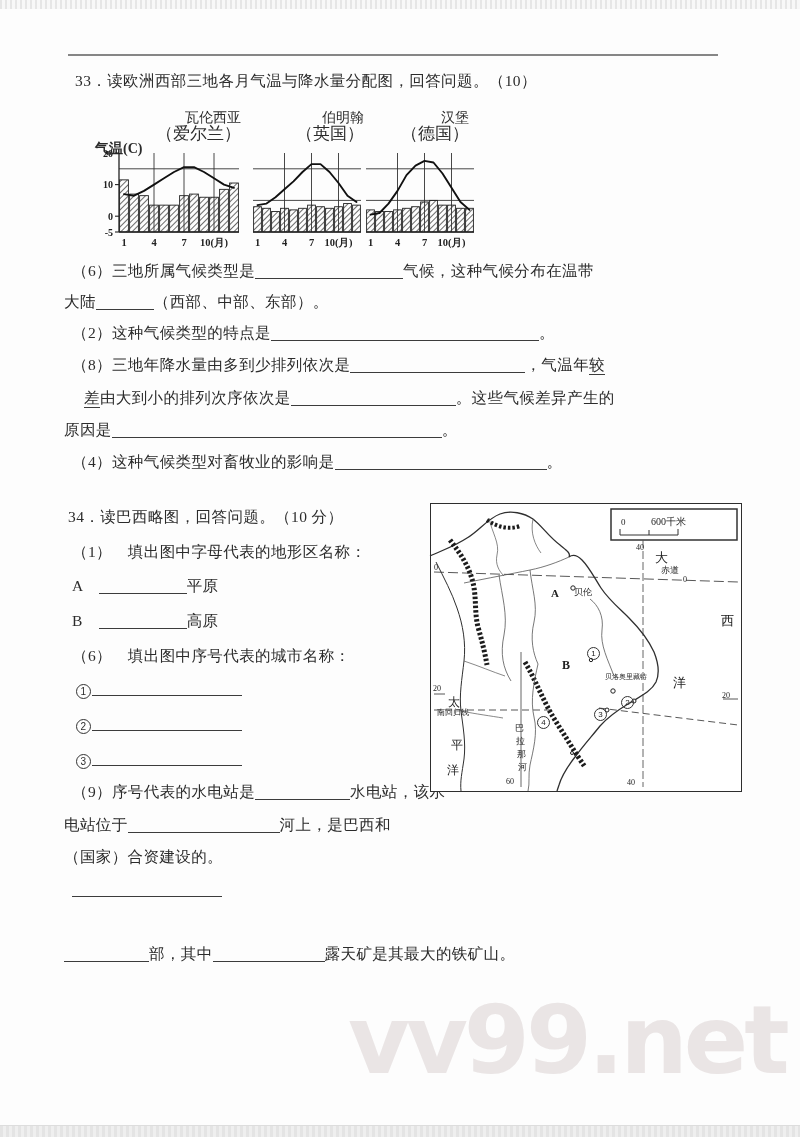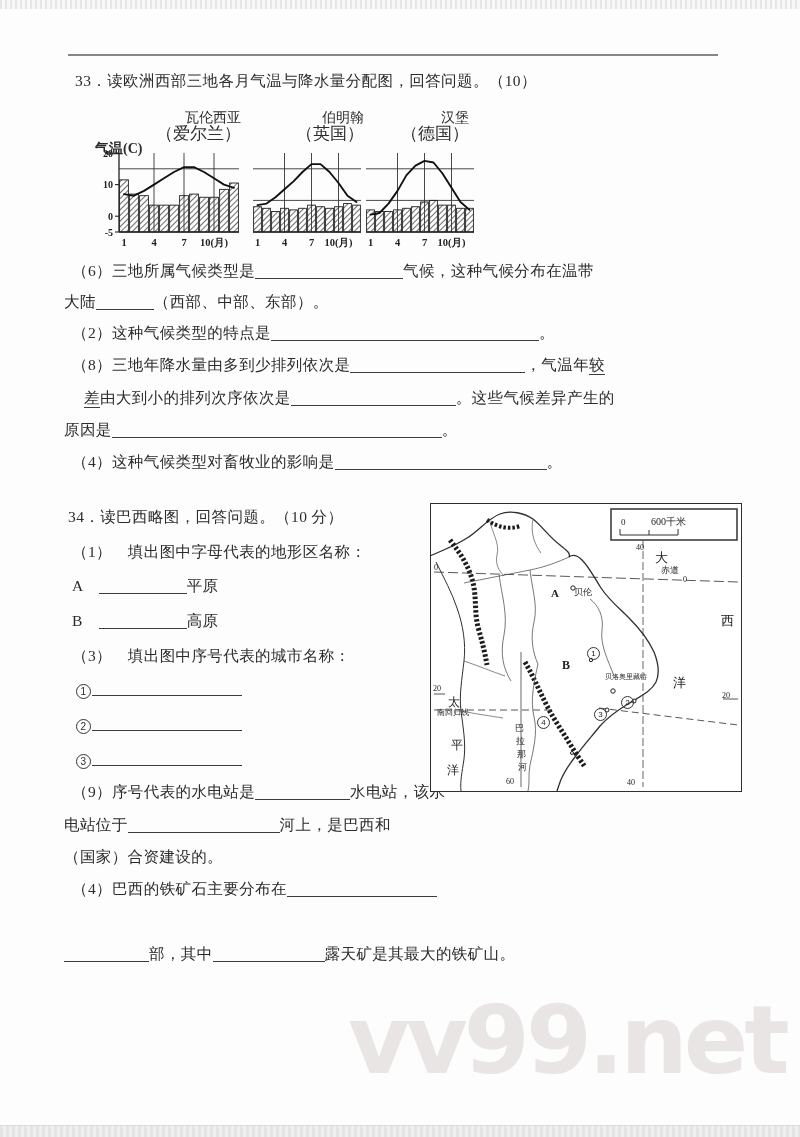--- a/index.html
+++ b/index.html
@@ -48,28 +48,28 @@
     <div class="doc-line" style="left: 64px; top: 291px;"><span>大陆</span><span class="blank" style="width: 58px;"></span><span>（西部、中部、东部）。</span></div>
     <div class="doc-line" style="left: 72px; top: 322px;"><span>（2）这种气候类型的特点是</span><span class="blank" style="width: 268px;"></span><span>。</span></div>
     <div class="doc-line" style="left: 72px; top: 354px;"><span>（8）三地年降水量由多到少排列依次是</span><span class="blank" style="width: 175px;"></span><span>，气温年</span><span class="uline">较</span></div>
     <div class="doc-line" style="left: 64px; top: 387px; margin-left: 20px;"><span class="uline">差</span><span>由大到小的排列次序依次是</span><span class="blank" style="width: 165px;"></span><span>。这些气候差异产生的</span></div>
     <div class="doc-line" style="left: 64px; top: 419px; text-align: right;"><span>原因是</span><span class="blank" style="width: 330px;"></span><span>。</span></div>
     <div class="doc-line" style="left: 72px; top: 451px; text-align: center;"><span>（4）这种气候类型对畜牧业的影响是</span><span class="blank" style="width: 212px;"></span><span>。</span></div>
     <div class="doc-line" style="left: 68px; top: 506px;"><span>34．读巴西略图，回答问题。（10 分）</span></div>
     <div class="doc-line" style="left: 72px; top: 541px;"><span>（1）　填出图中字母代表的地形区名称：</span></div>
     <div class="doc-line" style="left: 72px; top: 575px; text-align: right;"><span>A　</span><span class="blank" style="width: 88px;"></span><span>平原</span></div>
     <div class="doc-line" style="left: 72px; top: 610px;"><span>B　</span><span class="blank" style="width: 88px;"></span><span>高原</span></div>
-    <div class="doc-line" style="left: 72px; top: 645px;"><span>（3）　填出图中序号代表的城市名称：</span></div>
+    <div class="doc-line" style="left: 72px; top: 645px;"><span>（6）　填出图中序号代表的城市名称：</span></div>
     <div class="doc-line" style="left: 76px; top: 677px;"><span class="circled">1</span><span class="blank" style="width: 150px;"></span></div>
     <div class="doc-line" style="left: 76px; top: 712px;"><span class="circled">2</span><span class="blank" style="width: 150px;"></span></div>
     <div class="doc-line" style="left: 76px; top: 747px;"><span class="circled">3</span><span class="blank" style="width: 150px;"></span></div>
     <div class="doc-line" style="left: 72px; top: 781px;"><span>（9）序号代表的水电站是</span><span class="blank" style="width: 95px;"></span><span>水电站，该水</span></div>
     <div class="doc-line" style="left: 64px; top: 814px;"><span>电站位于</span><span class="blank" style="width: 152px;"></span><span>河上，是巴西和</span></div>
     <div class="doc-line" style="left: 64px; top: 846px;"><span>（国家）合资建设的。</span></div>
-    <div class="doc-line" style="left: 72px; top: 878px;"><span>（4）巴西的铁矿石主要分布在</span><span class="blank" style="width: 150px;"></span></div>
+    <div class="doc-line" style="left: 72px; top: 878px;"><span class="blank" style="width: 150px;"></span></div>
     <div class="doc-line" style="left: 64px; top: 910px; margin-top: 33px;"><span class="blank" style="width: 85px;"></span><span>部，其中</span><span class="blank" style="width: 112px;"></span><span>露天矿是其最大的铁矿山。</span></div>
   </div>
 
 <div class="chart-title" style="left:121px;top:110px;">
   <div>瓦伦西亚</div>
   <div class="chart-sub">（爱尔兰）</div>
 </div>
 <div class="chart-title" style="left:244px;top:110px;">
   <div>伯明翰</div>
   <div class="chart-sub">（英国）</div>

